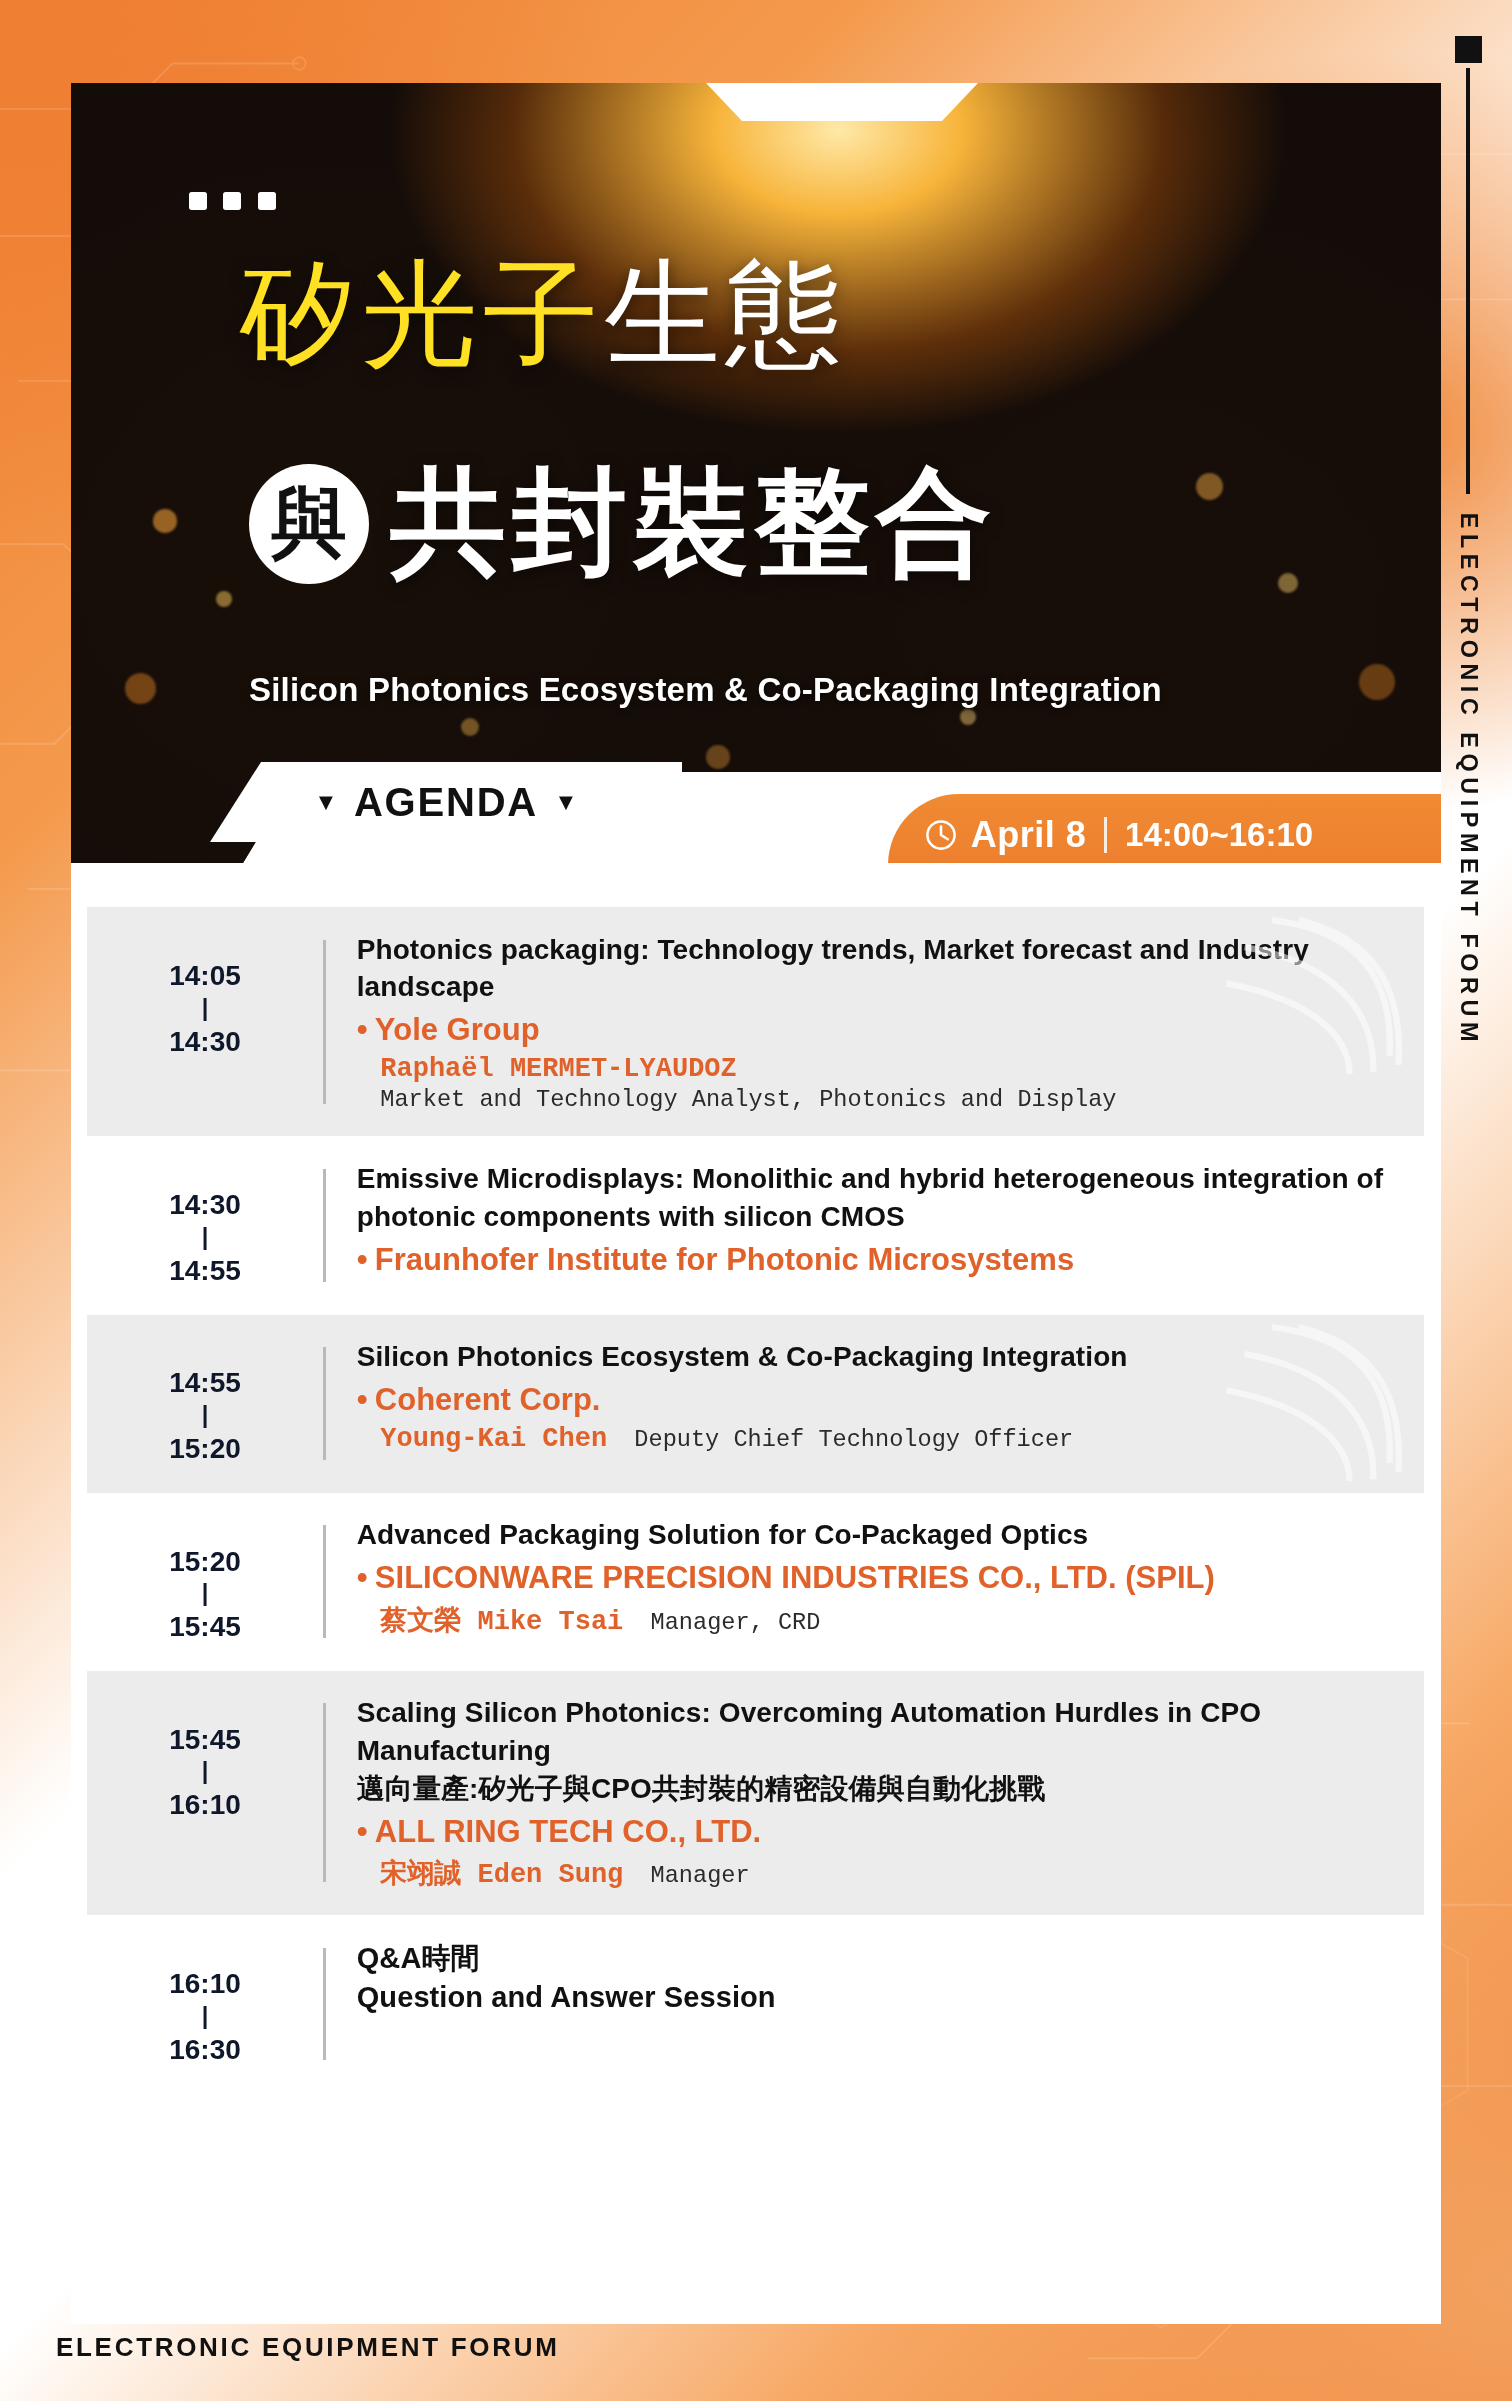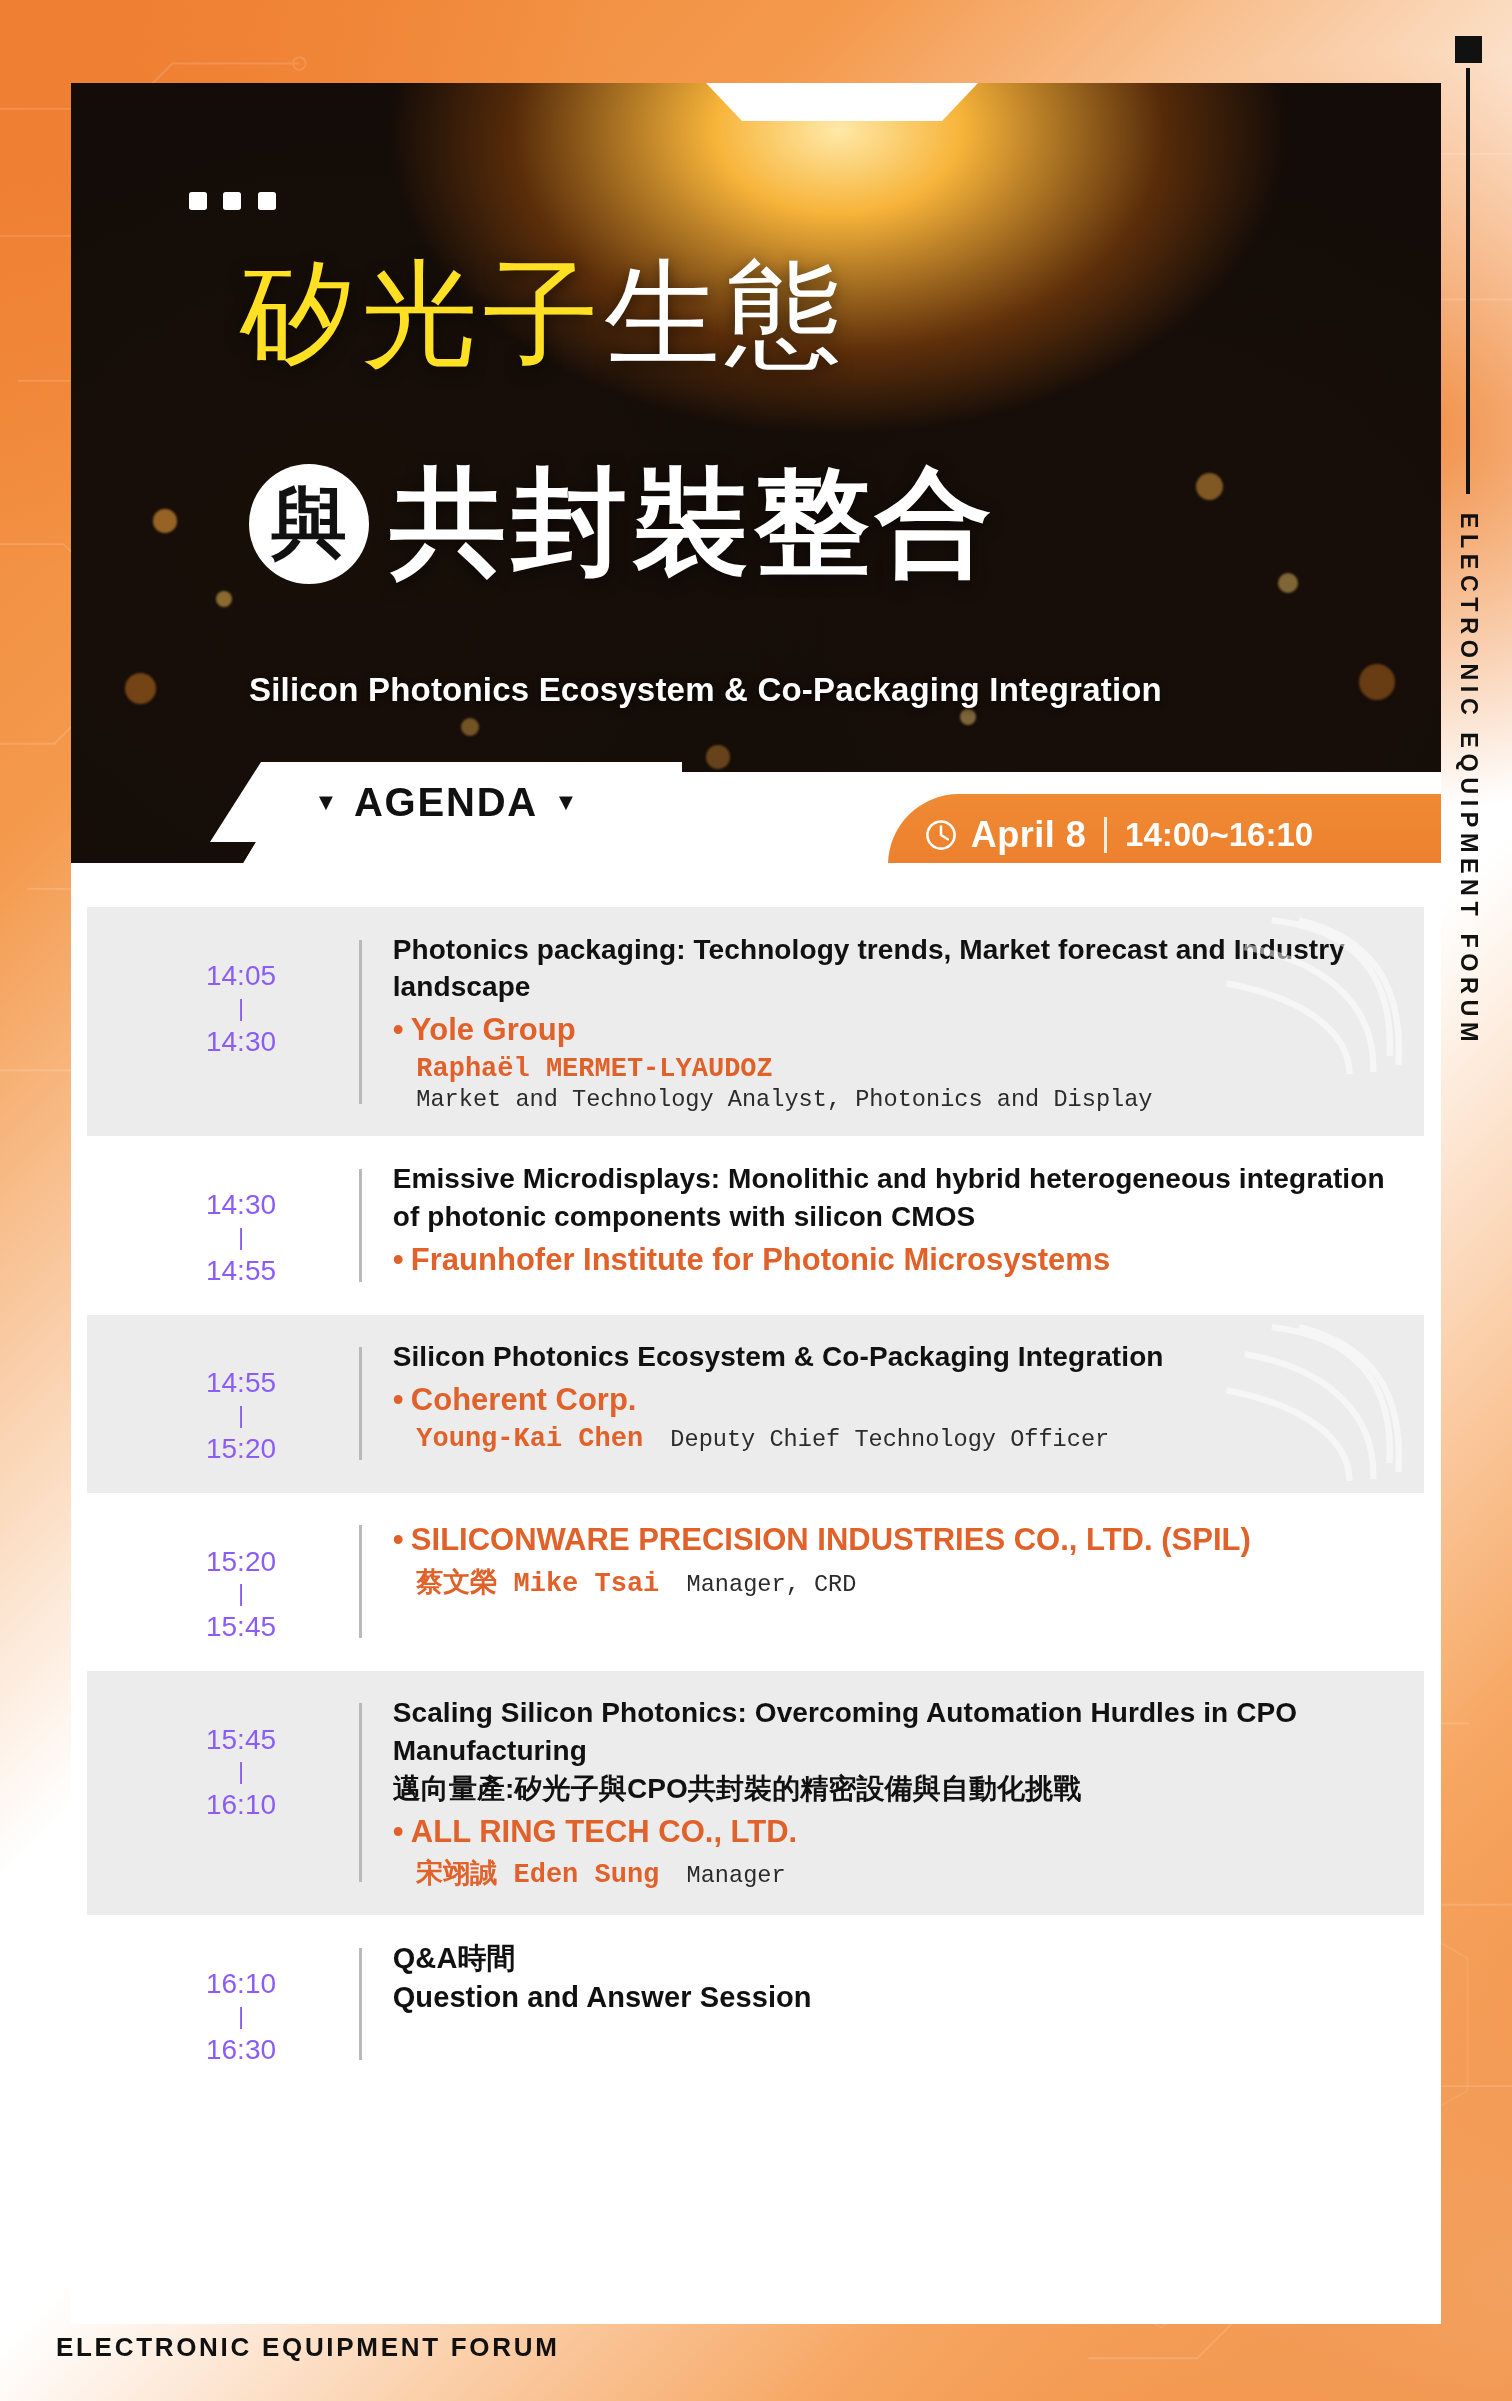--- a/index.html
+++ b/index.html
@@ -134,24 +134,23 @@
     overflow:hidden;
   }
   .row-item.shaded{ background:#ececec; }
   .row-swirl{
     position:absolute; right:16.3px; top:3.6px; width:191px; height:163px;
     opacity:.55; pointer-events:none;
   }
   .time-col{
     width:236px; flex:0 0 236px;
     text-align:center;
-    font-size:28px; font-weight:400; color:#8b5cf6;
+    font-size:28px; font-weight:700; color:#0f172a;
     line-height:1.42;
     padding-top:25.4px;
-    margin-left:36px;
   }
   .time-col .dash{ display:block; font-size:23.6px; line-height:1.1; }
   .divider{
     width:2.7px; background:#b9b9b9; margin:9px 31px 9px 0; flex:0 0 2.7px;
   }
   .body-col{ flex:1 1 auto; padding-right:36px; }
   .talk-title{
     font-size:28px; font-weight:700; color:#111; line-height:1.35;
     letter-spacing:0.1px;
   }
@@ -364,20 +363,21 @@
   </div>
 
   <div class="row-item">
     <div class="time-col">
       <span>15:20</span>
       <span class="dash">|</span>
       <span>15:45</span>
     </div>
     <div class="divider"></div>
     <div class="body-col">
+      <div class="talk-title">Advanced Packaging Solution for Co-Packaged Optics</div>
       <div class="org">
         <span class="bullet">•</span><span>SILICONWARE PRECISION INDUSTRIES CO., LTD. (SPIL)</span>
       </div>
       <div class="speaker-line">
         <span>蔡文榮  Mike Tsai</span>
         <span class="role">Manager, CRD</span>
       </div>
     </div>
   </div>
 

